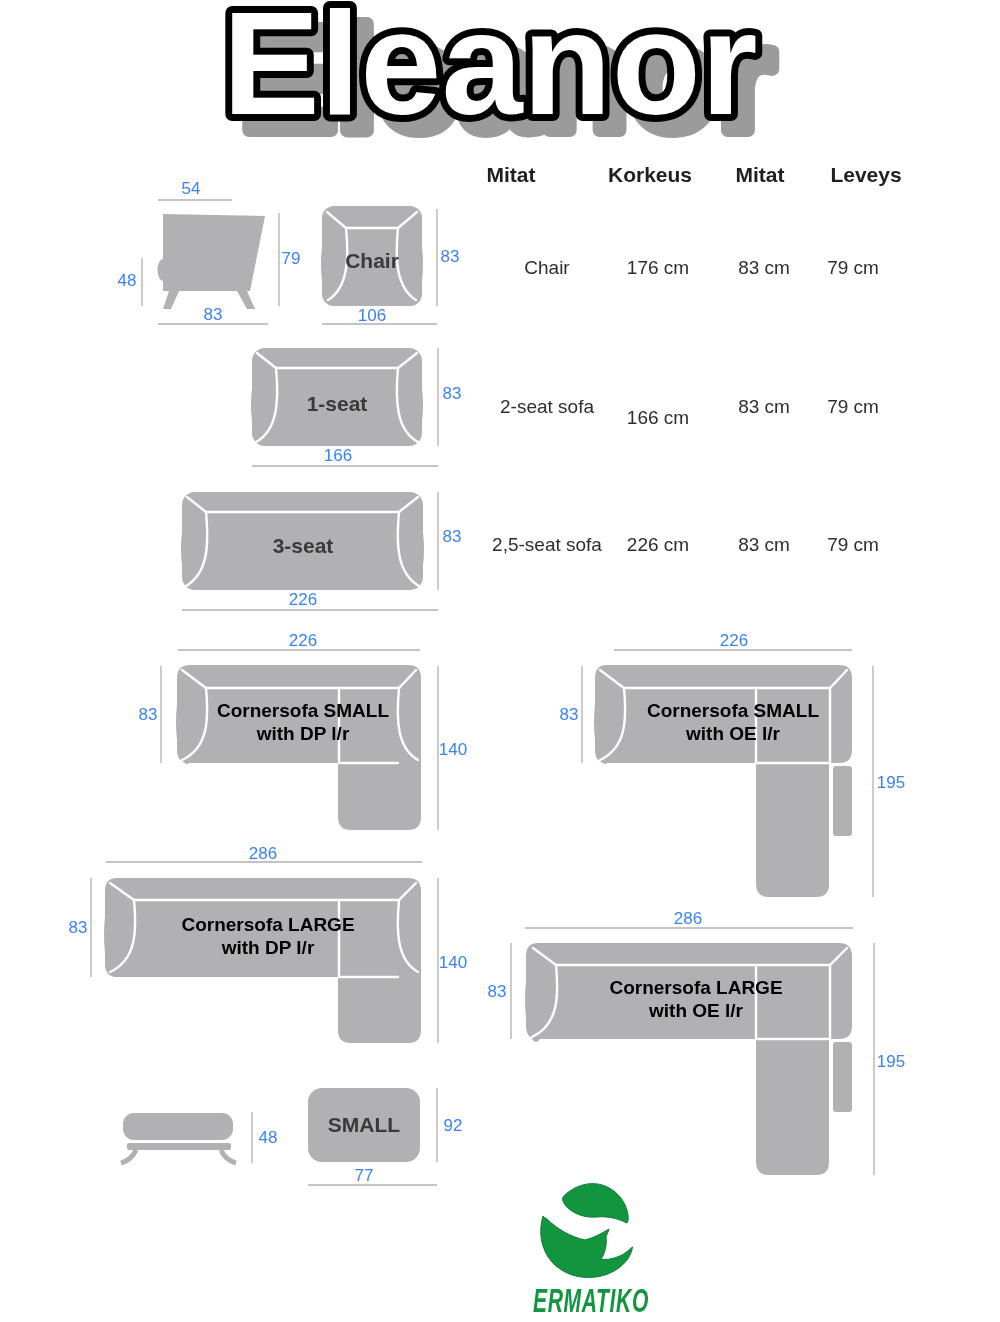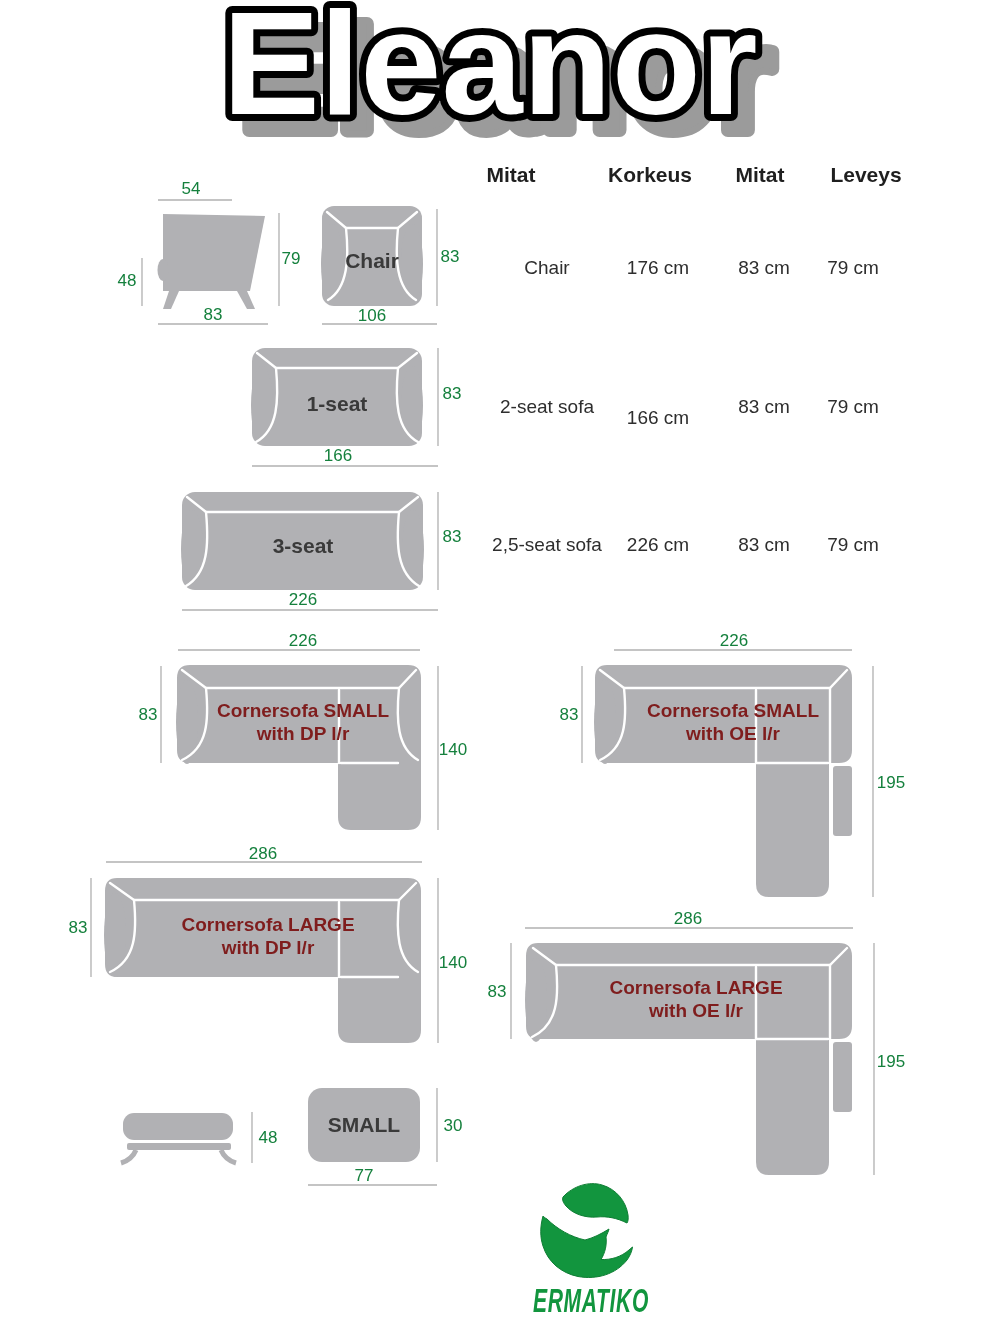--- a/index.html
+++ b/index.html
@@ -13,23 +13,23 @@
     font-family:"Liberation Sans",sans-serif;font-weight:bold;font-size:147px;
     fill:#ffffff;stroke:#000000;stroke-width:14px;paint-order:stroke;stroke-linejoin:round;
   }
   .title-shadow{
     font-family:"Liberation Sans",sans-serif;font-weight:bold;font-size:147px;
     fill:#9b9b9b;stroke:#9b9b9b;stroke-width:14px;paint-order:stroke;stroke-linejoin:round;
   }
   .abs{position:absolute;transform:translate(-50%,-50%);white-space:nowrap;}
   .hcell{font-size:21px;font-weight:bold;color:#1f1f1f;margin-top:20px;}
   .cell{font-size:19px;color:#2e2e2e;}
-  .dim{font-size:17px;color:#15803d;}
+  .dim{font-size:17px;color:#3b82f6;}
   .slabel{font-size:21px;font-weight:bold;color:#3a3a3a;}
-  .clabel{font-size:19px;font-weight:bold;color:#7f1d1d;}
+  .clabel{font-size:19px;font-weight:bold;color:#000000;}
   .logo-text{
     font-size:34px;font-weight:bold;font-style:oblique;color:#12953e;
     transform:translate(-50%,-50%) scaleX(0.62);letter-spacing:1px;
   }
   .shape{fill:#b1b1b4;}
   .seam{fill:none;stroke:#ffffff;stroke-width:2.4;stroke-linecap:round;}
   .dimline{stroke:#b0b0b0;stroke-width:1.3;fill:none;}
 </style>
 </head>
 <body>
@@ -219,18 +219,18 @@
   <span class="abs clabel" style="left:268px;top:948px">with DP l/r</span>
 
   <span class="abs dim" style="left:688px;top:919px">286</span>
   <span class="abs dim" style="left:497px;top:992px">83</span>
   <span class="abs dim" style="left:891px;top:1062px">195</span>
   <span class="abs clabel" style="left:696px;top:988px">Cornersofa LARGE</span>
   <span class="abs clabel" style="left:696px;top:1011px">with OE l/r</span>
 
   <span class="abs dim" style="left:268px;top:1138px">48</span>
   <span class="abs slabel" style="left:364px;top:1125px">SMALL</span>
-  <span class="abs dim" style="left:453px;top:1126px">30</span>
+  <span class="abs dim" style="left:453px;top:1126px">92</span>
   <span class="abs dim" style="left:364px;top:1176px">77</span>
 
   <span class="abs logo-text" style="left:591px;top:1300px">ERMATIKO</span>
 
 </div>
 
 </body></html>

